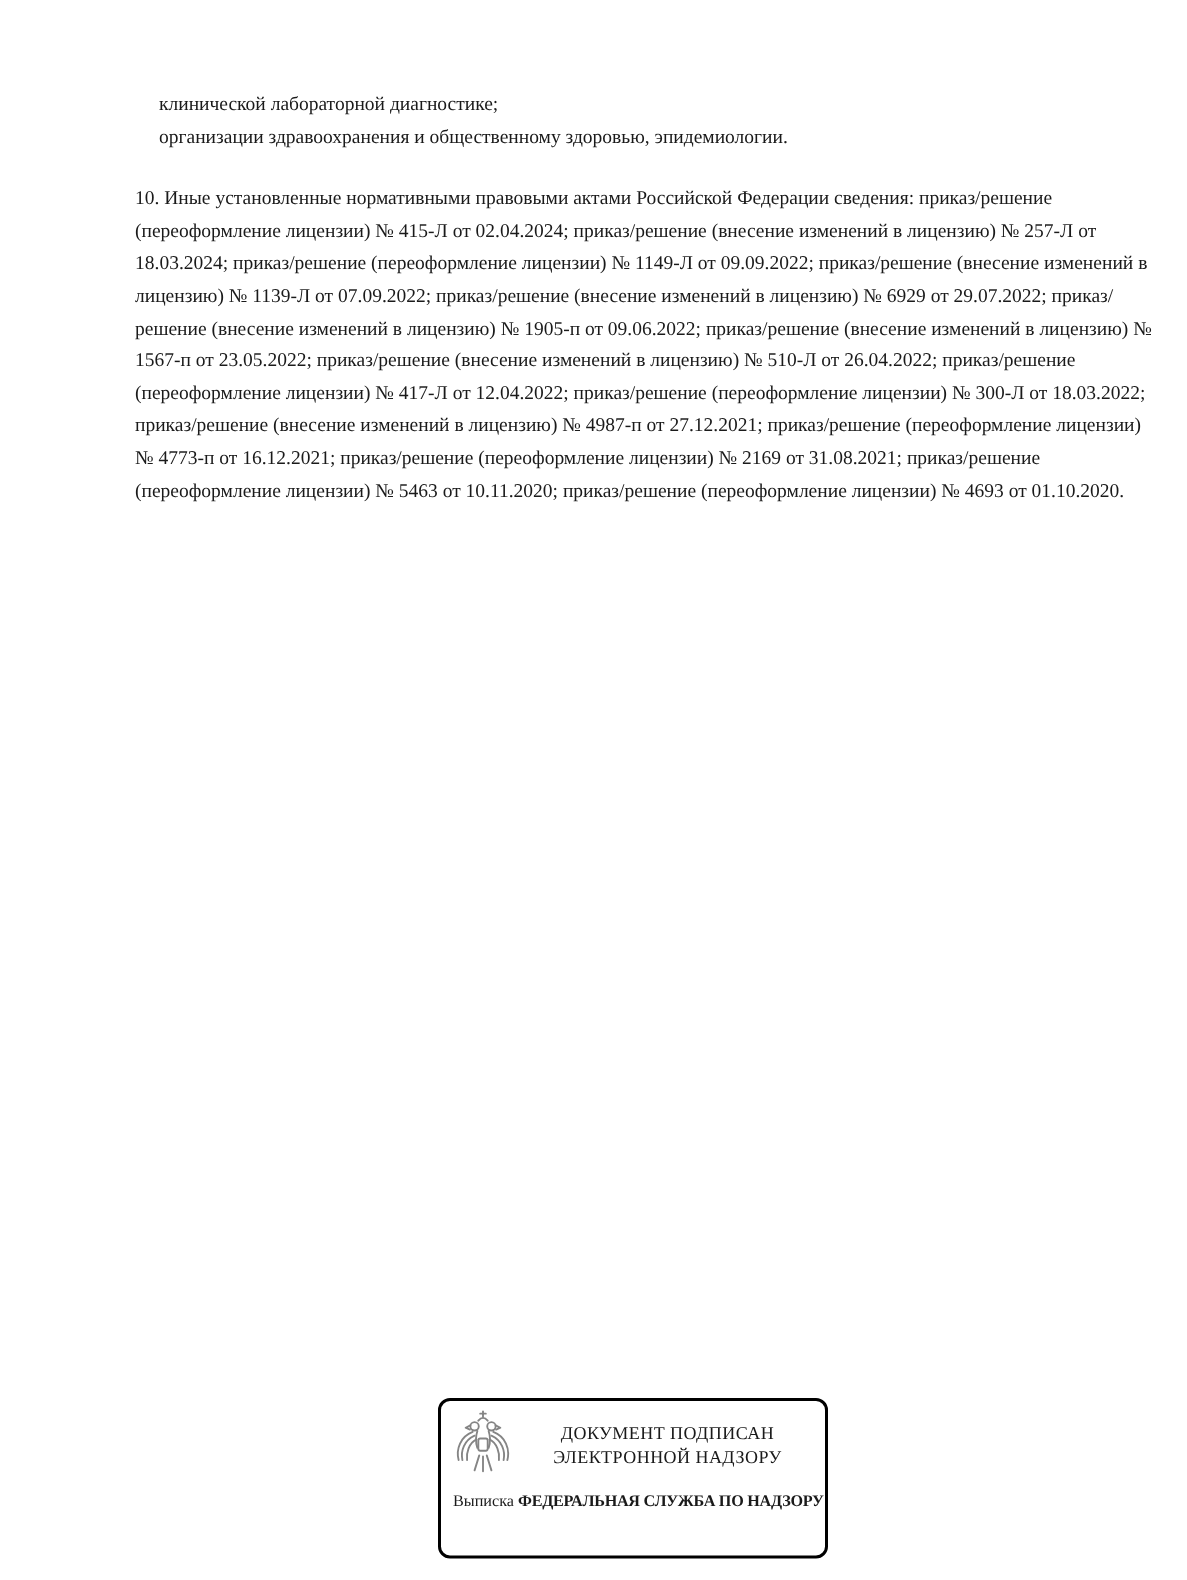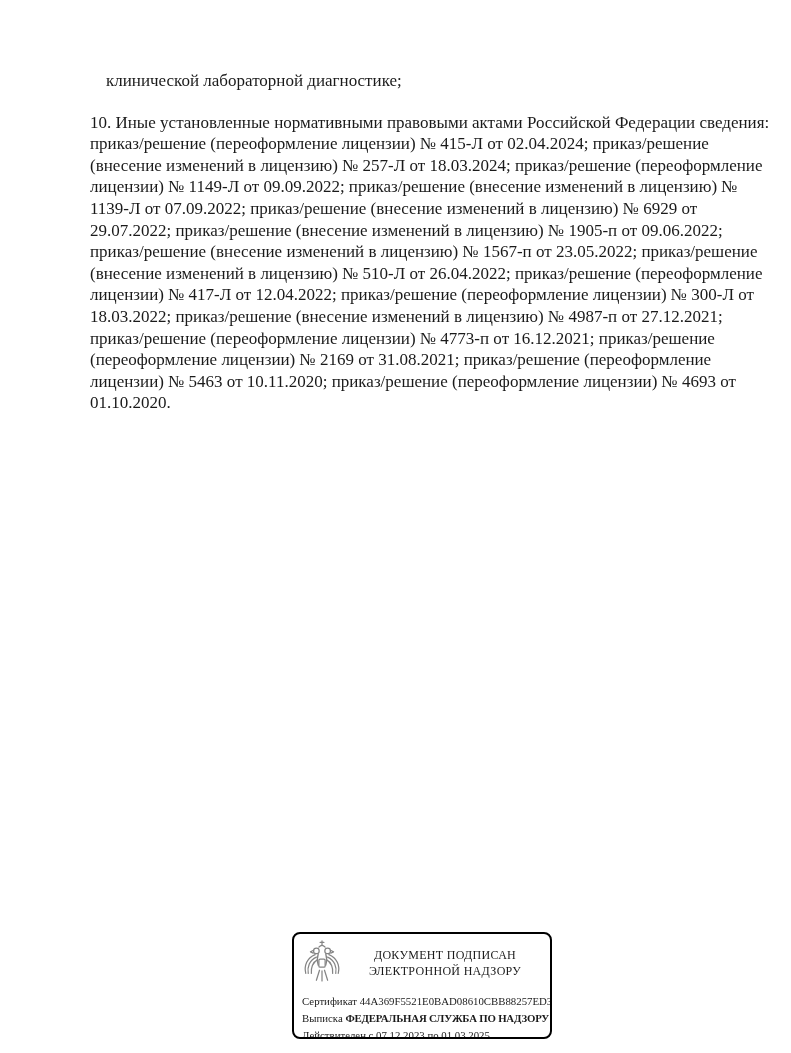--- a/index.html
+++ b/index.html
@@ -8,23 +8,23 @@
     height: 1053px;
     background: #ffffff;
     position: relative;
     overflow: hidden;
     font-family: "Liberation Serif", "DejaVu Serif", serif;
     color: #1a1a1a;
   }
   .text-column {
     position: absolute;
     left: 90px;
-    top: 70px;
+    top: 58px;
     width: 684px;
-    font-size: 17px;
+    font-size: 13px;
     line-height: 21.6px;
   }
   .list-block { margin: 0; }
   .list-line { padding-left: 16px; }
   .para { margin: 0; }
   .para.clause9 { margin-top: 14px; }
   .para.clause10 { margin-top: 20px; }
   .para.disclaimer { margin-top: 14px; }
 
   
@@ -70,20 +70,21 @@
     letter-spacing: -0.2px;
   }
 </style>
 </head>
 <body>
 
 <div class="text-column">
 
   <div class="list-block">
     <div class="list-line">клинической лабораторной диагностике;</div>
+    <div class="list-line">организации здравоохранения и общественному здоровью, эпидемиологии.</div>
   </div>
 
 
   <p class="para clause10">10. Иные установленные нормативными правовыми актами Российской Федерации сведения: приказ/решение (переоформление лицензии) № 415-Л от 02.04.2024; приказ/решение (внесение изменений в лицензию) № 257-Л от 18.03.2024; приказ/решение (переоформление лицензии) № 1149-Л от 09.09.2022; приказ/решение (внесение изменений в лицензию) № 1139-Л от 07.09.2022; приказ/решение (внесение изменений в лицензию) № 6929 от 29.07.2022; приказ/решение (внесение изменений в лицензию) № 1905-п от 09.06.2022; приказ/решение (внесение изменений в лицензию) № 1567-п от 23.05.2022; приказ/решение (внесение изменений в лицензию) № 510-Л от 26.04.2022; приказ/решение (переоформление лицензии) № 417-Л от 12.04.2022; приказ/решение (переоформление лицензии) № 300-Л от 18.03.2022; приказ/решение (внесение изменений в лицензию) № 4987-п от 27.12.2021; приказ/решение (переоформление лицензии) № 4773-п от 16.12.2021; приказ/решение (переоформление лицензии) № 2169 от 31.08.2021; приказ/решение (переоформление лицензии) № 5463 от 10.11.2020; приказ/решение (переоформление лицензии) № 4693 от 01.10.2020.</p>
 
 
 </div>
 
 <div class="stamp">
   <div class="stamp-top">
@@ -108,22 +109,17 @@
         </g>
       </svg>
     </span>
     <div class="stamp-title">
       <div>ДОКУМЕНТ ПОДПИСАН</div>
       <div>ЭЛЕКТРОННОЙ НАДЗОРУ</div>
     </div>
   </div>
   <div class="stamp-lines">
     <div class="stamp-line">
-      <span>Сертификат</span>
-      <span>44A369F5521E0BAD08610CBB88257ED3</span>
-    </div>
-    <div class="stamp-line">
       <span>Выписка</span>
       <span class="owner-value">ФЕДЕРАЛЬНАЯ СЛУЖБА ПО НАДЗОРУ В С</span>
     </div>
-    <div class="stamp-line">Действителен с 07.12.2023 по 01.03.2025</div>
   </div>
 </div>
 
 </body></html>

